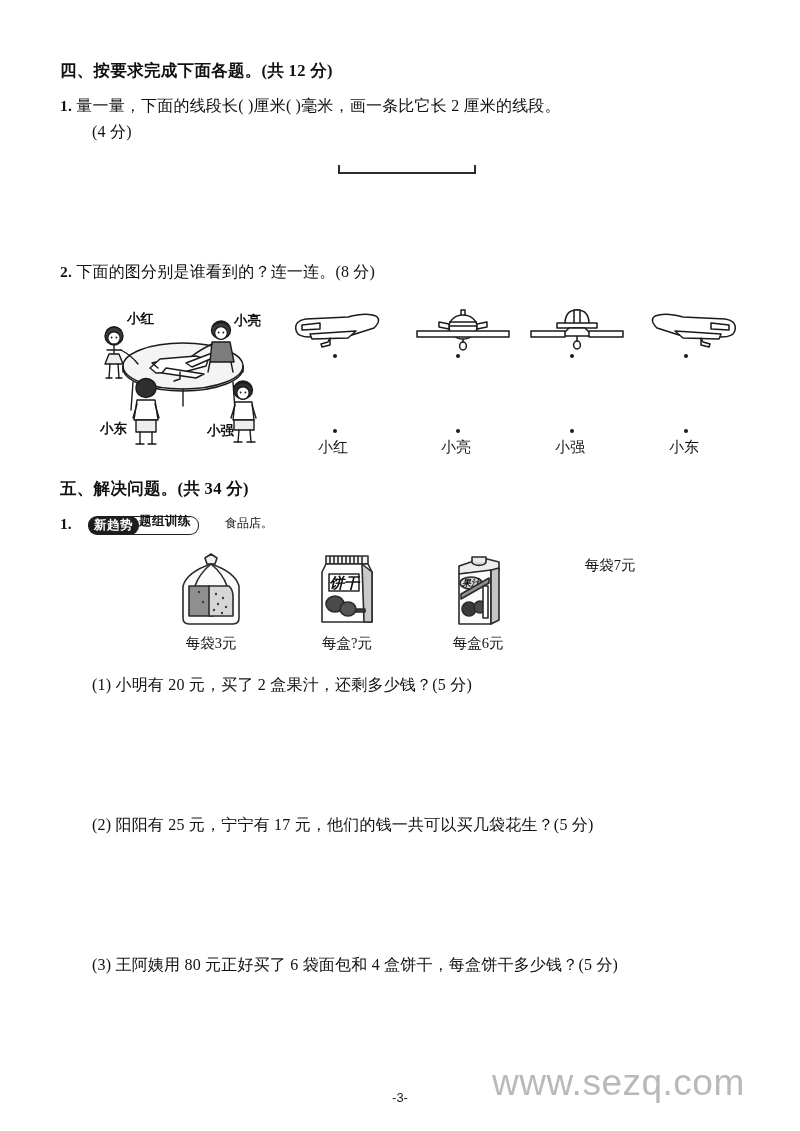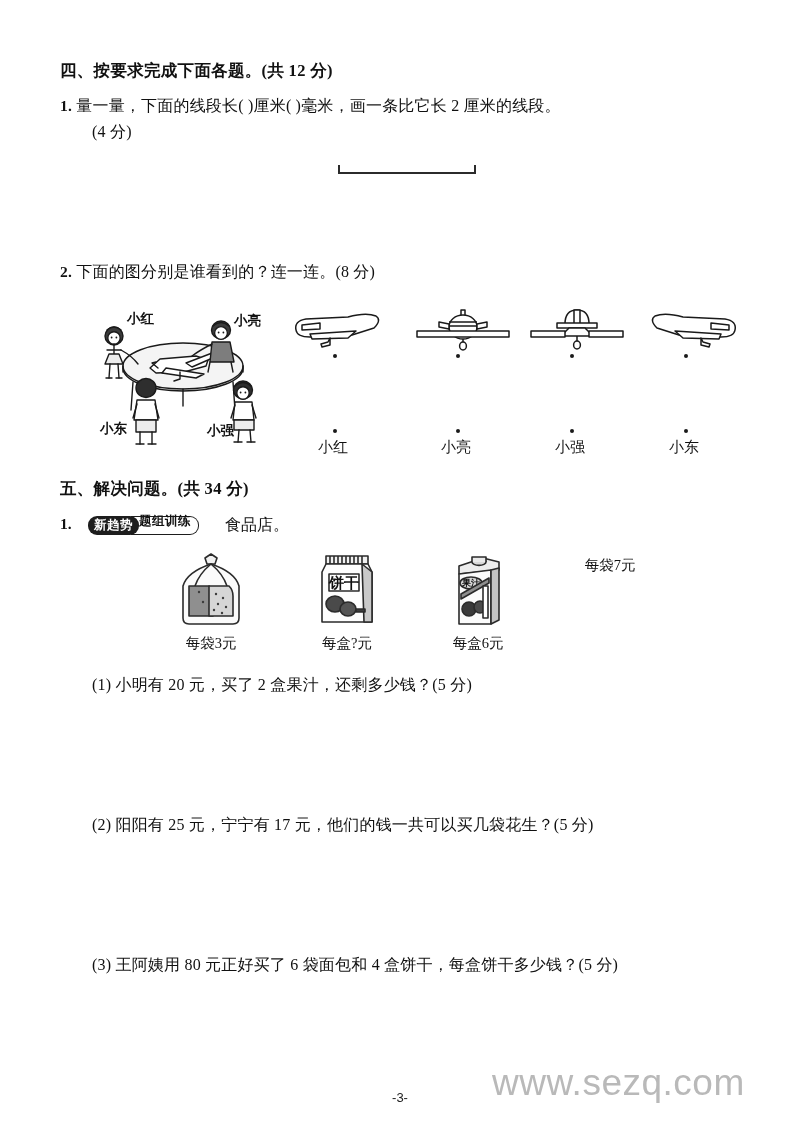--- a/index.html
+++ b/index.html
@@ -148,21 +148,21 @@
     align-items: center;
     letter-spacing: 0.5px;
     color: #111;
     background: #ffffff;
     z-index: 1;
   }
   #shop-label {
     position: absolute;
     left: 225px;
     top: 515px;
-    font-size: 16px;
+    font-size: 12px;
     white-space: nowrap;
   }
   #q1-number {
     position: absolute;
     left: 60px;
     top: 515px;
     font-size: 15.5px;
     font-weight: bold;
   }
 
@@ -171,20 +171,21 @@
     position: absolute;
     top: 552px;
     width: 130px;
     text-align: center;
   }
   .good .art {
     height: 78px;
     display: flex;
     align-items: flex-end;
     justify-content: center;
+    font-style: italic;
   }
   .good .price {
     margin-top: 4px;
     font-size: 14.5px;
     white-space: nowrap;
   }
 
   
   #page-number {
     position: absolute;

